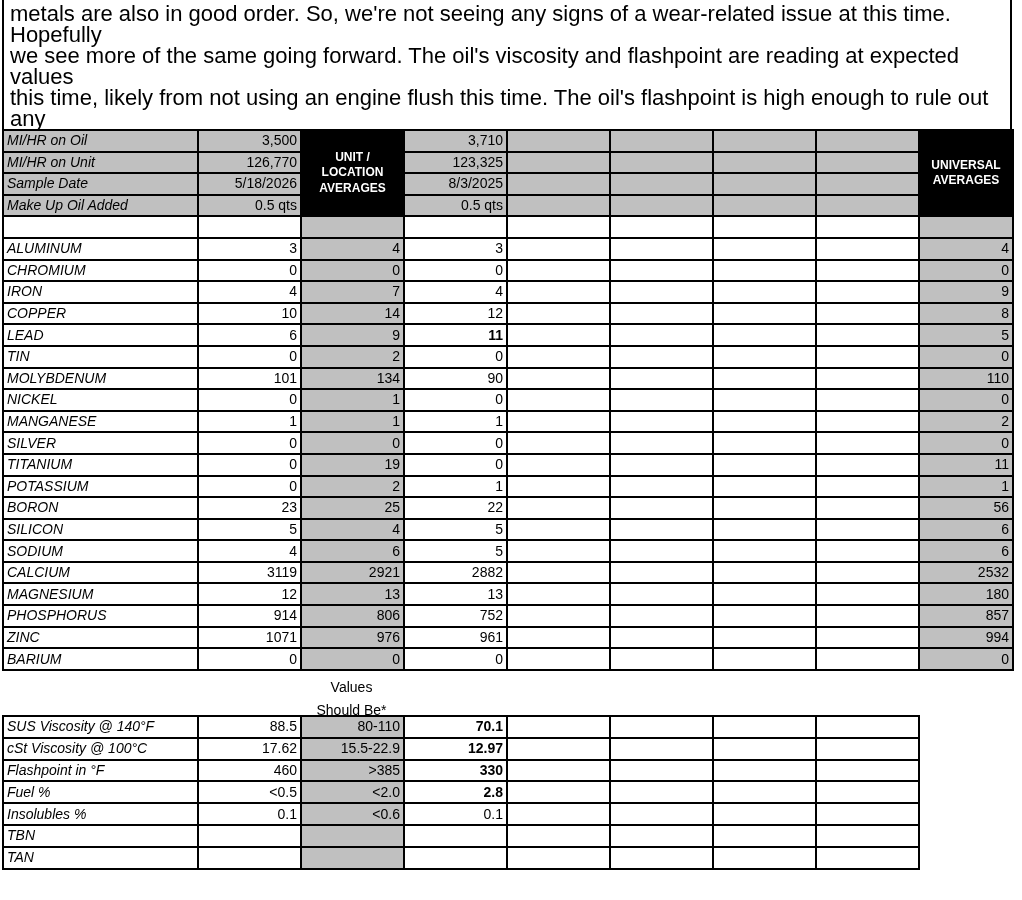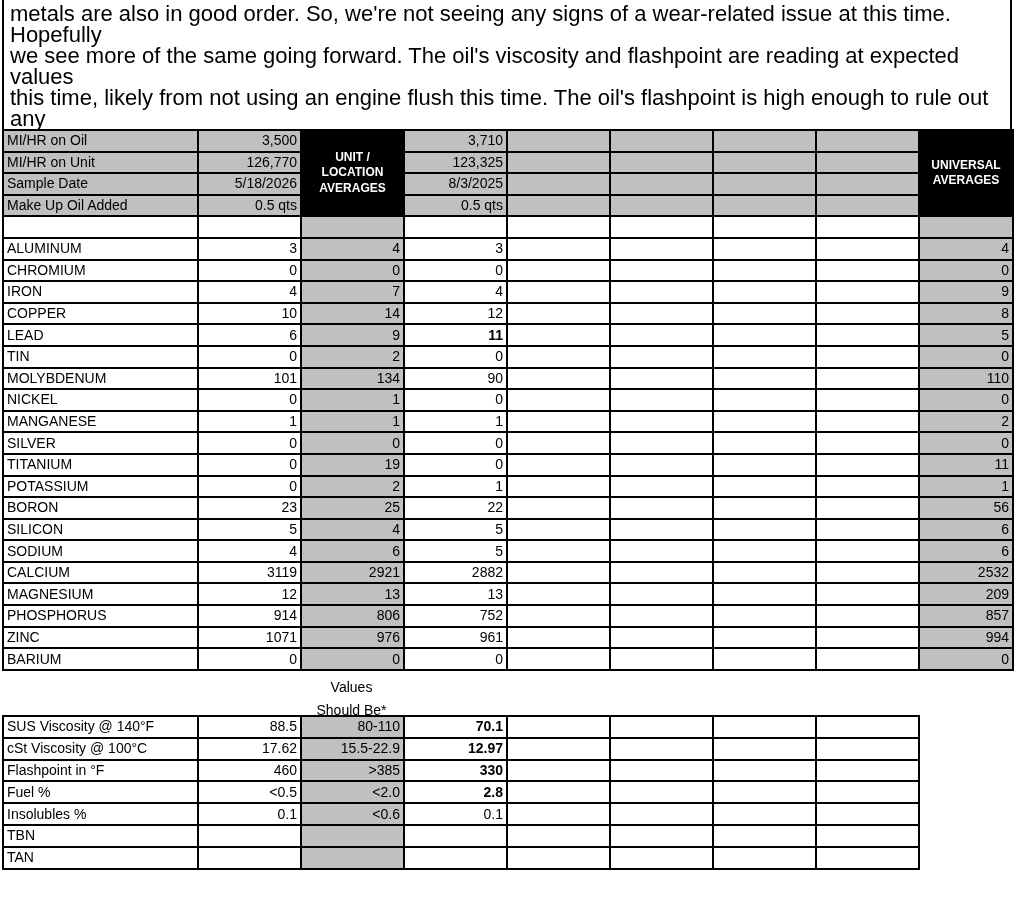--- a/index.html
+++ b/index.html
@@ -29,21 +29,21 @@
     height:19.6px;
     padding:0 3px;
     font-size:14px;line-height:15px;
     vertical-align:middle;
     overflow:hidden;white-space:nowrap;
   }
   .main-table{position:absolute;left:2px;top:129px;width:1010px;}
   .props-table{position:absolute;left:2px;top:715px;width:916px;}
   .props-table td{height:19.8px;}
   .gray{background:#c0c0c0;}
-  .lbl{text-align:left;}
+  .lbl{text-align:left;font-style:italic;}
   .num{text-align:right;}
   .bold{font-weight:bold;}
   .black-cell{
     background:#000;color:#fff;
     font-weight:bold;font-size:12px;line-height:15.5px;
     text-align:center;vertical-align:middle;
     white-space:pre-line;
   }
   .vsb-label{
     position:absolute;left:299px;top:676px;width:105px;
@@ -307,21 +307,21 @@
       </tr>
       <tr>
         <td class="lbl">MAGNESIUM</td>
         <td class="num">12</td>
         <td class="num gray">13</td>
         <td class="num">13</td>
         <td></td>
         <td></td>
         <td></td>
         <td></td>
-        <td class="num gray">209</td>
+        <td class="num gray">180</td>
       </tr>
       <tr>
         <td class="lbl">PHOSPHORUS</td>
         <td class="num">914</td>
         <td class="num gray">806</td>
         <td class="num">752</td>
         <td></td>
         <td></td>
         <td></td>
         <td></td>

